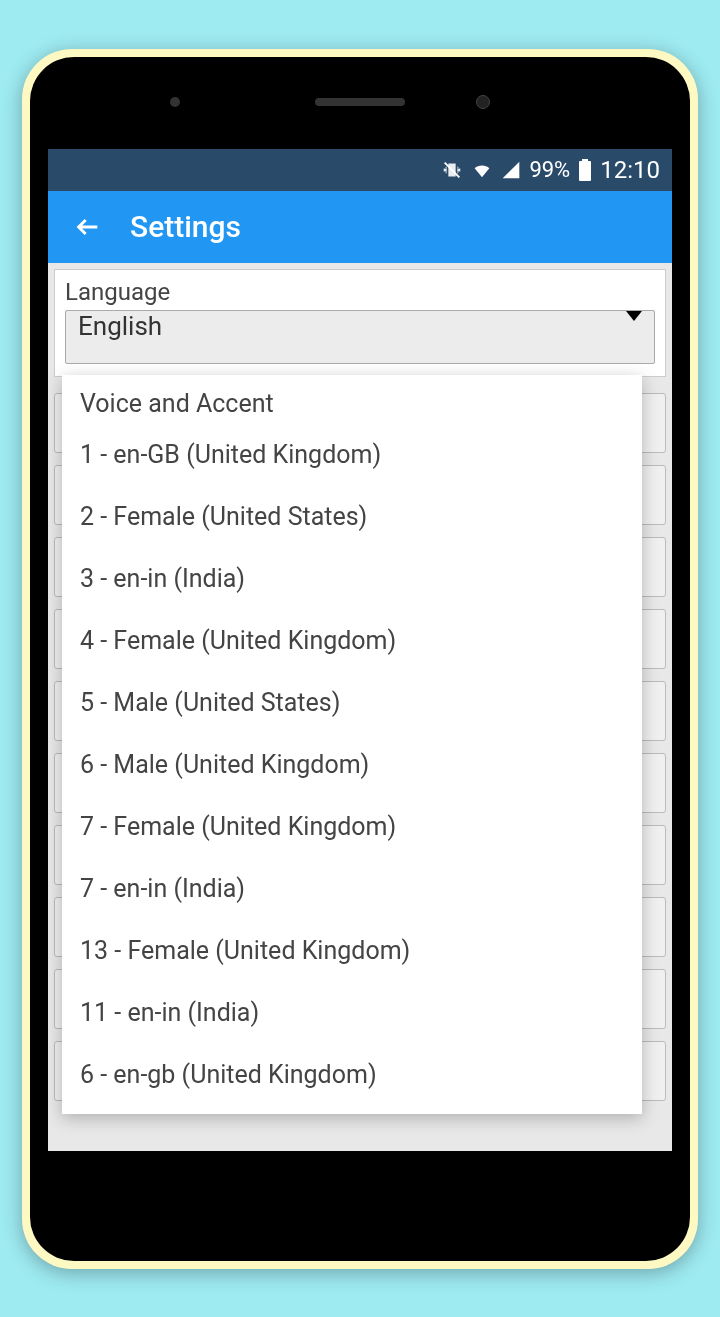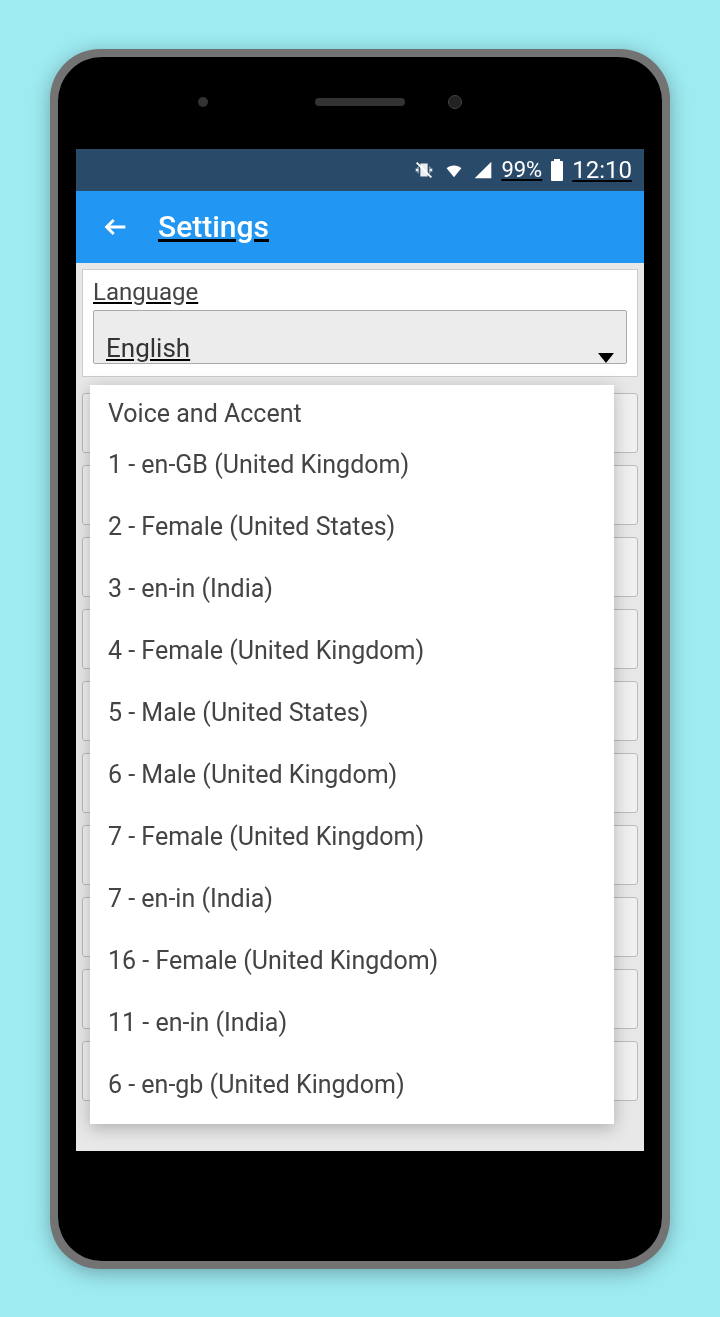--- a/index.html
+++ b/index.html
@@ -5,27 +5,26 @@
     * { margin: 0; padding: 0; box-sizing: border-box; font-family: Roboto, Arial, sans-serif; }
     body {
       width: 720px;
       height: 1317px;
       background: #9EEBF2;
       display: flex;
       align-items: center;
       justify-content: center;
     }
     .phone-body {
-      width: 620px;
+      width: 676px;
       height: 1220px;
-      background: #737373;
+      background: #fef9c3;
       border-radius: 50px;
       padding: 8px;
       box-shadow: 0 4px 20px rgba(0,0,0,0.3);
-      text-decoration: underline;
     }
     .phone-inner {
       width: 100%;
       height: 100%;
       background: #000;
       border-radius: 44px;
       display: flex;
       flex-direction: column;
       overflow: hidden;
       position: relative;
@@ -81,21 +80,21 @@
       padding: 8px 10px 12px 10px;
       margin-bottom: 16px;
     }
     .card-label { font-size: 24px; color: #444; margin-bottom: 4px; }
     .dropdown {
       background: #ececec;
       border: 1px solid #aaa;
       border-radius: 2px;
       height: 54px;
       display: flex;
-      align-items: flex-end;
+      align-items: flex-start;
       justify-content: space-between;
       padding: 0 12px;
       font-size: 26px;
       color: #333;
     }
     .background-rows {
       position: absolute;
       top: 130px;
       left: 6px;
       right: 6px;
@@ -103,21 +102,21 @@
     }
     .bg-row {
       height: 60px;
       background: #f0f0f0;
       border: 1px solid #bbb;
       border-radius: 3px;
       margin-bottom: 12px;
     }
     .voice-panel {
       position: absolute;
-      top: 122px;
+      top: 112px;
       left: 14px;
       right: 30px;
       background: #fff;
       box-shadow: 0 4px 16px rgba(0,0,0,0.25);
       padding: 10px 4px 8px 4px;
     }
     .voice-header {
       font-size: 25px;
       color: #444;
       padding: 4px 14px 6px 14px;
@@ -206,21 +205,21 @@
         <div class="voice-panel">
           <div class="voice-header">Voice and Accent</div>
           <div class="voice-item">1 - en-GB (United Kingdom)</div>
           <div class="voice-item">2 - Female (United States)</div>
           <div class="voice-item">3 - en-in (India)</div>
           <div class="voice-item">4 - Female (United Kingdom)</div>
           <div class="voice-item">5 - Male (United States)</div>
           <div class="voice-item">6 - Male (United Kingdom)</div>
           <div class="voice-item">7 - Female (United Kingdom)</div>
           <div class="voice-item">7 - en-in (India)</div>
-          <div class="voice-item">16 - Female (United Kingdom)</div>
+          <div class="voice-item">13 - Female (United Kingdom)</div>
           <div class="voice-item">11 - en-in (India)</div>
           <div class="voice-item">6 - en-gb (United Kingdom)</div>
         </div>
       </div>
     </div>
     <div class="phone-bottom"></div>
   </div>
 </div>
 
 </body></html>

